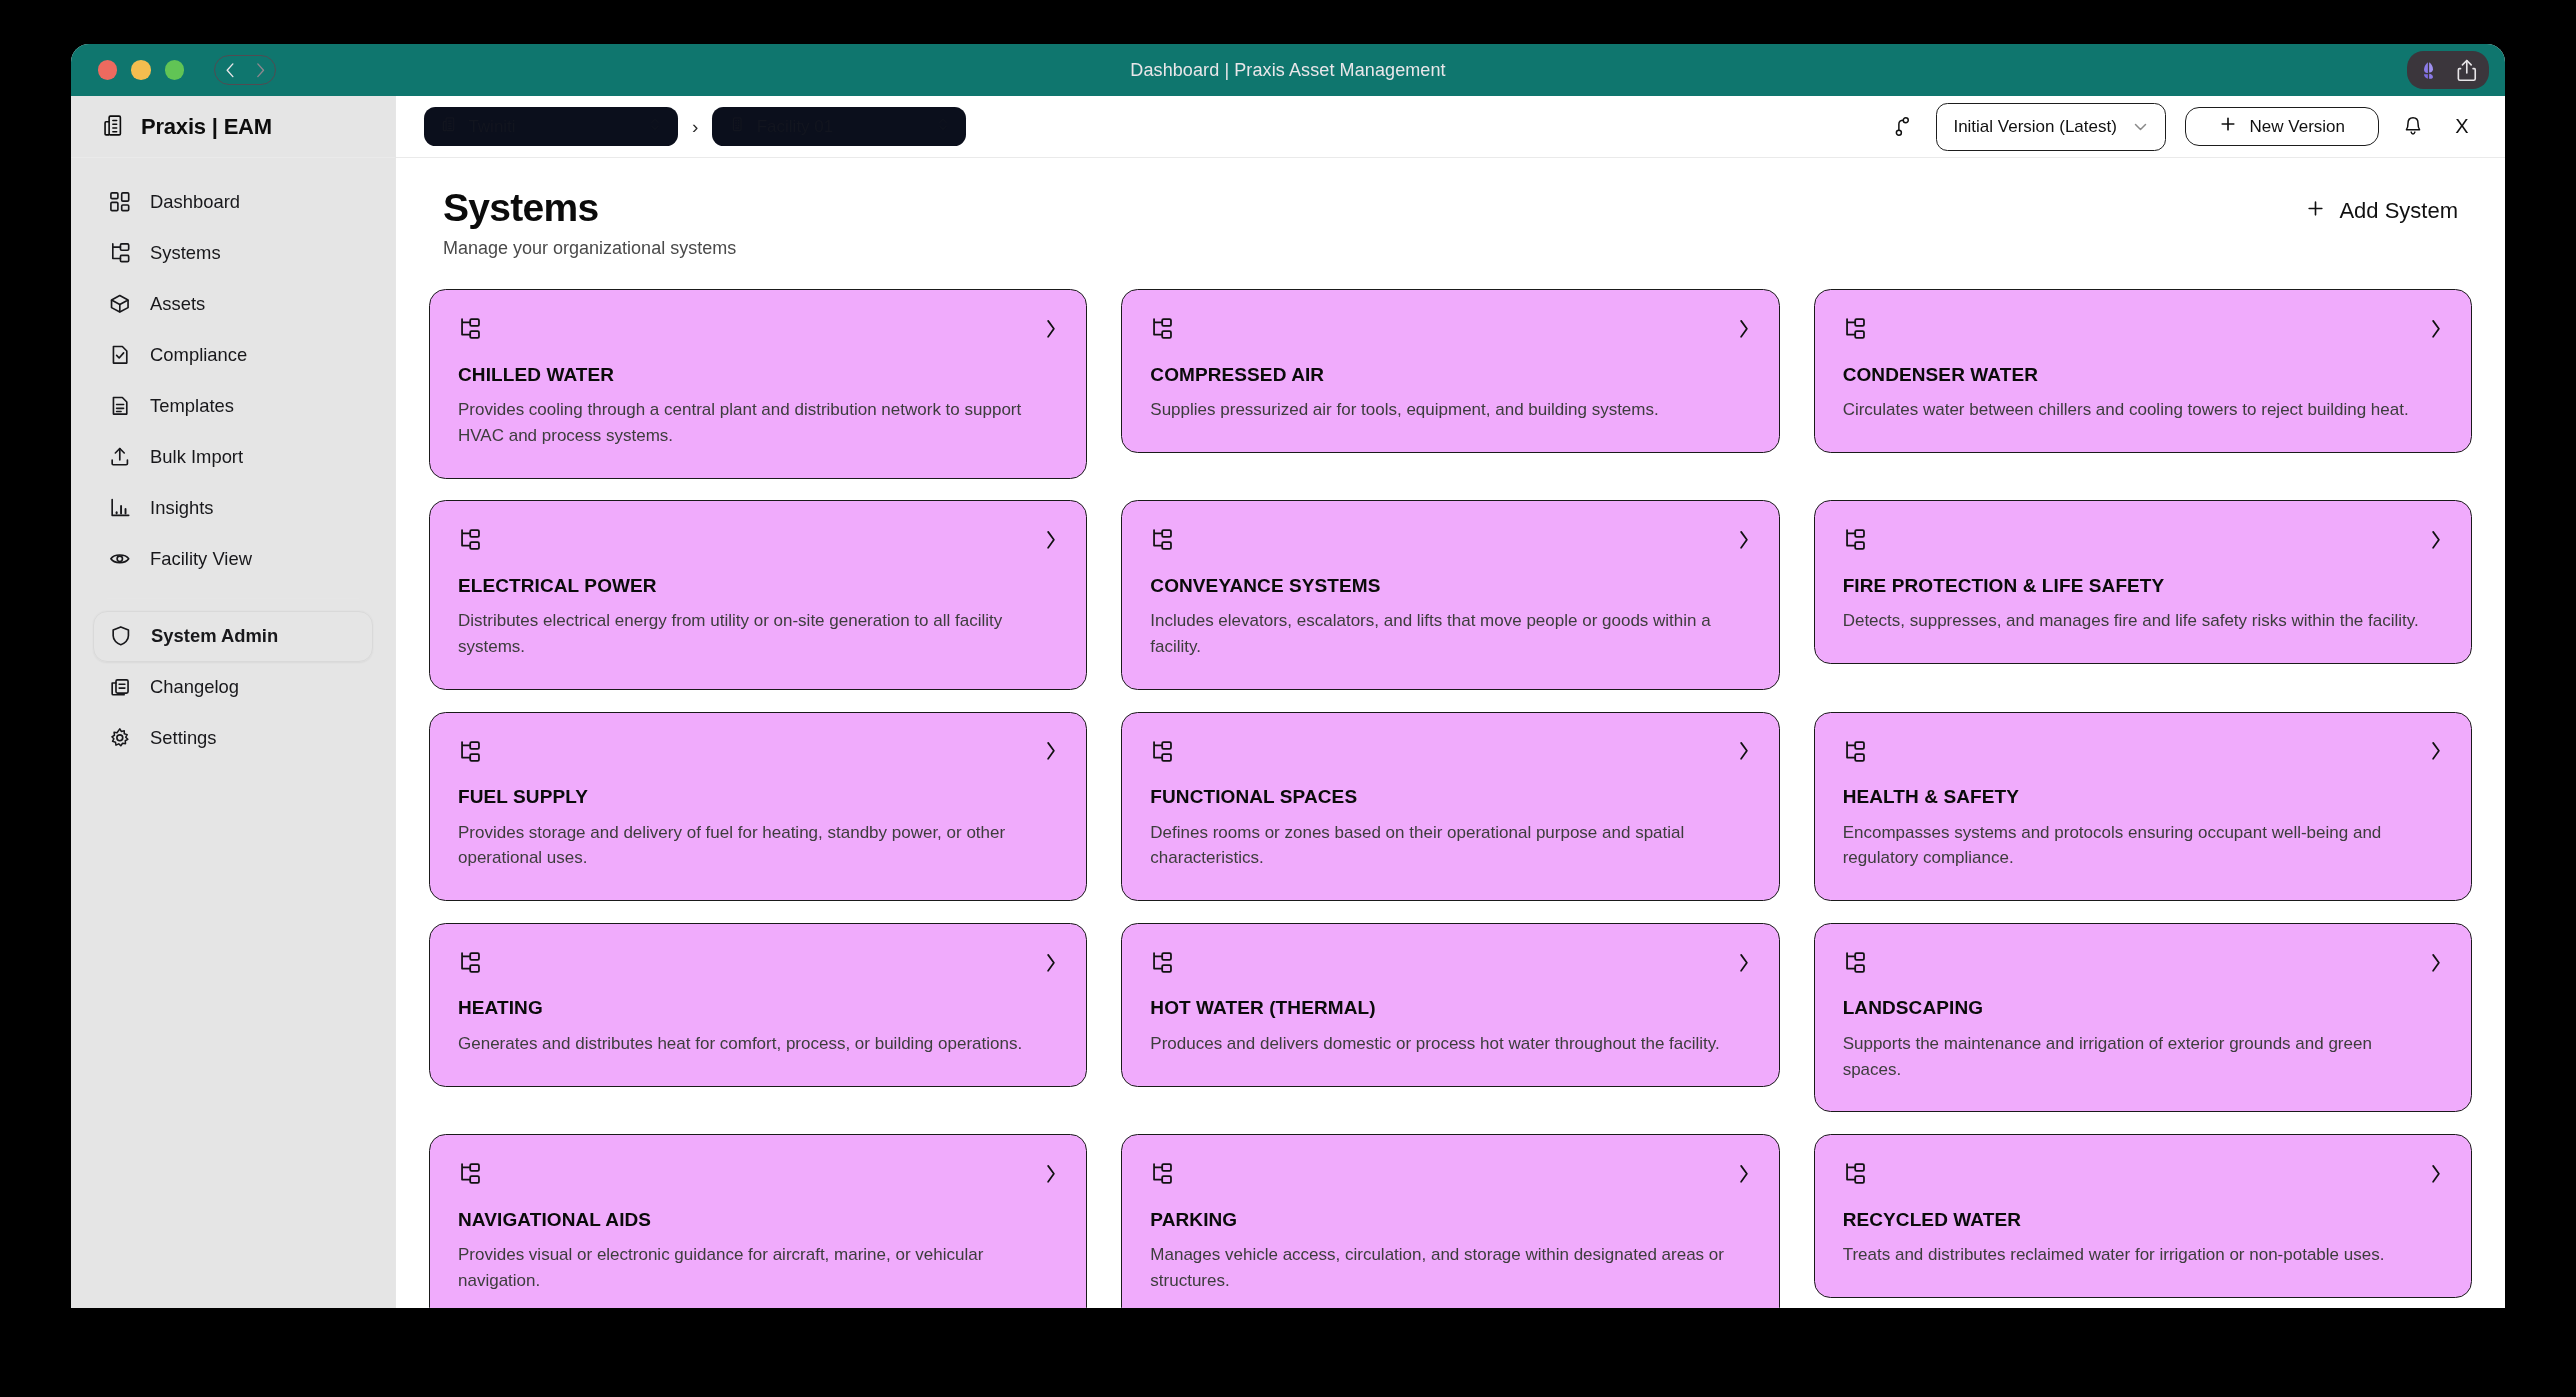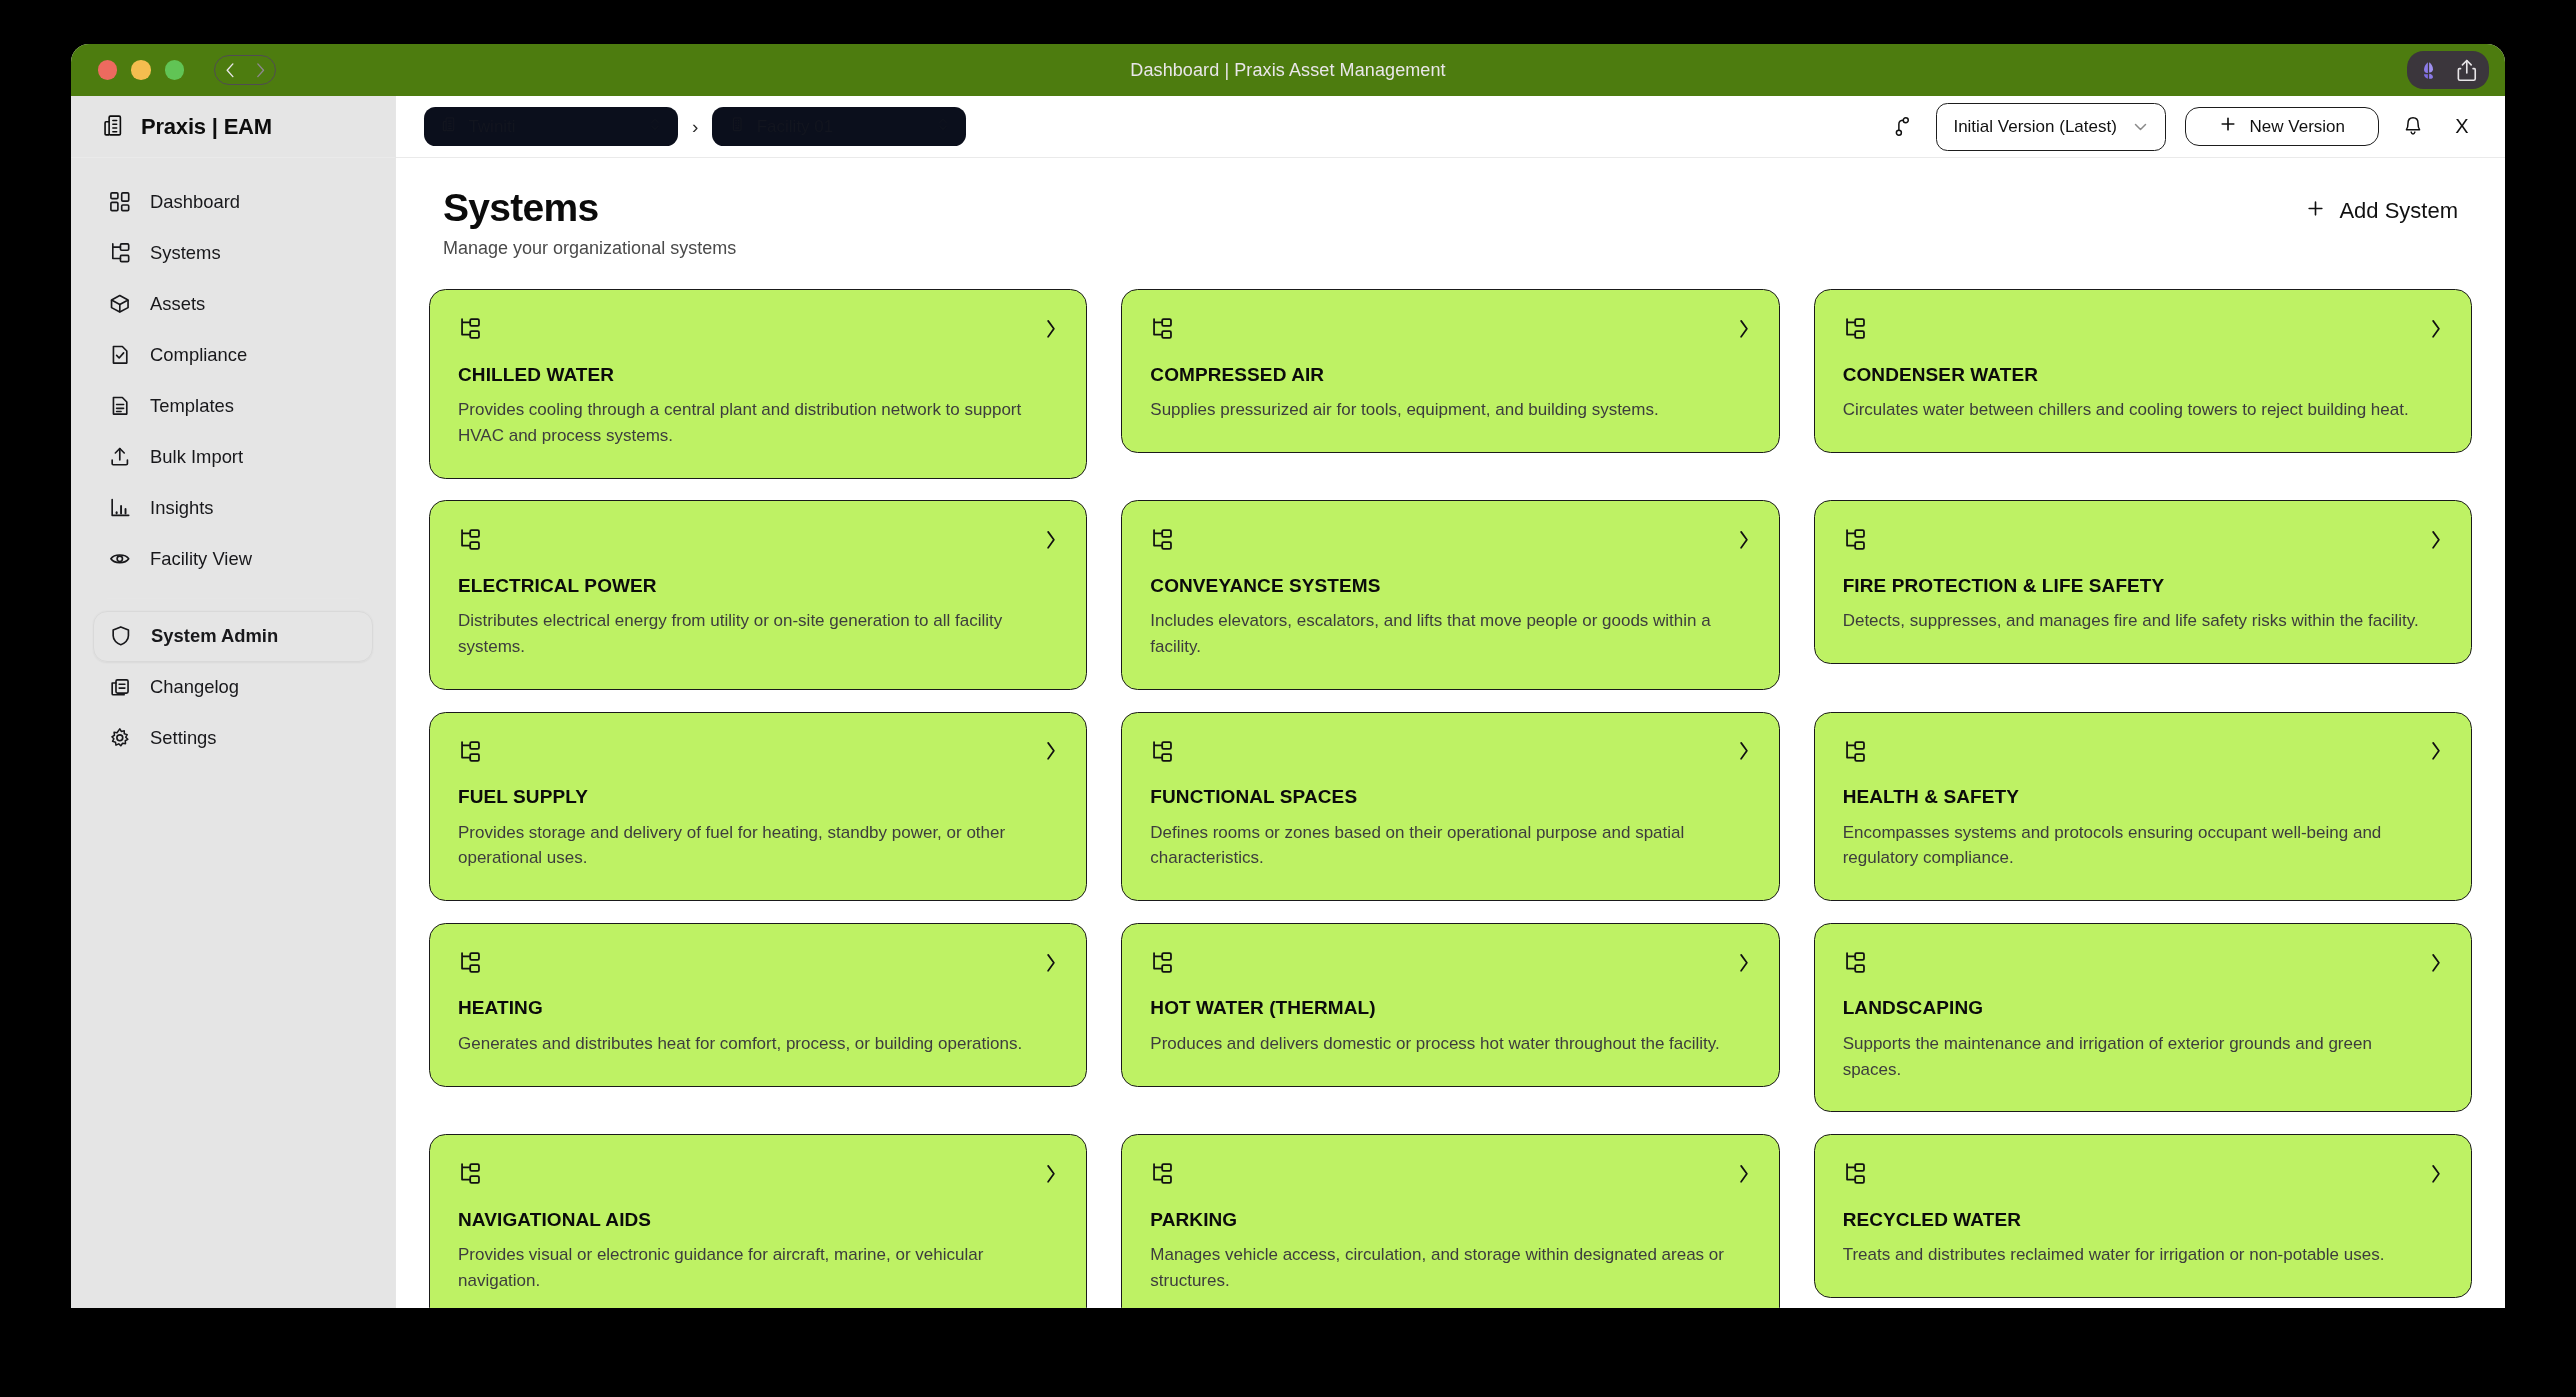--- a/index.html
+++ b/index.html
@@ -17,21 +17,21 @@
     width: 2434px; height: 1264px;
     background: #ffffff;
     border-radius: 18px 18px 0 0;
     overflow: hidden;
     display: flex; flex-direction: column;
   }
 
   
   .titlebar {
     height: 52px; flex: 0 0 52px;
-    background: #4d7c0f;
+    background: #0f766e;
     display: flex; align-items: center;
     position: relative;
     padding: 0 16.5px;
   }
   .lights { display: flex; gap: 14px; align-items: center; margin-left: 10px; }
   .light { width: 19.6px; height: 19.6px; border-radius: 50%; }
   .l-red { background: #ed6a5f; }
   .l-yellow { background: #f4bd4f; }
   .l-green { background: #61c455; }
 
@@ -162,21 +162,21 @@
     margin-top: 30px;
     display: grid;
     grid-template-columns: repeat(3, 1fr);
     gap: 21.6px 34px;
     align-items: start;
   }
   .card {
     border: 1.3px solid #1a1a1a;
     border-radius: 16.5px;
     padding: 27px 28px 29px 28px;
-    background: #bef264;
+    background: #f0abfc;
   }
   .card-top { display: flex; align-items: center; }
   .card-chev { margin-left: auto; }
   .card-title {
     margin-top: 21.6px;
     font-size: 19px; font-weight: 700;
     letter-spacing: 0.1px; color: #0b0b0b;
     text-transform: uppercase;
   }
   .card-desc {

